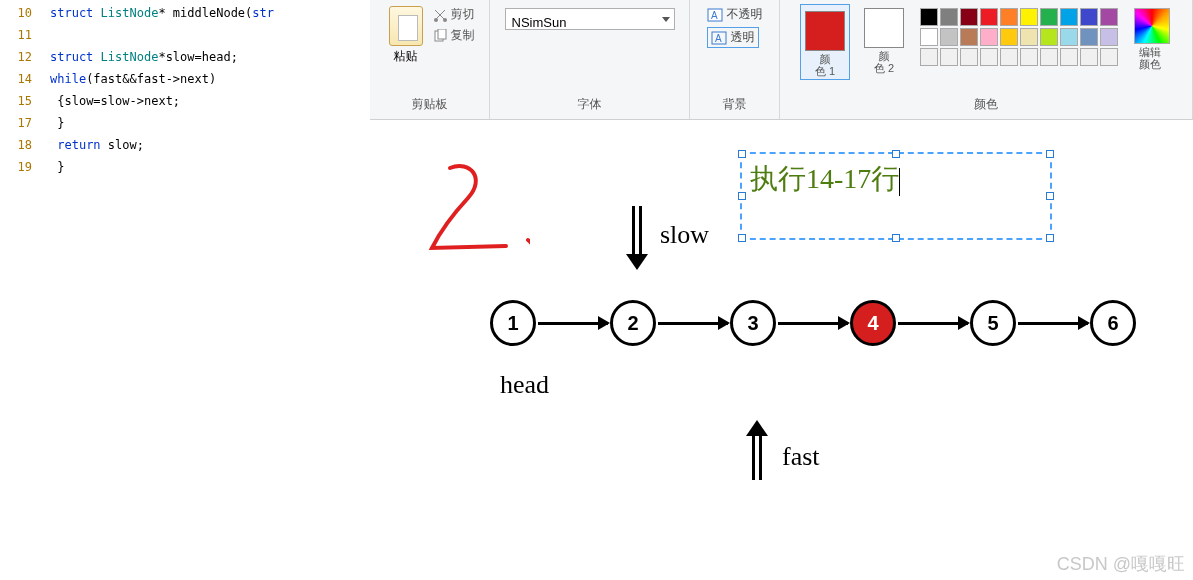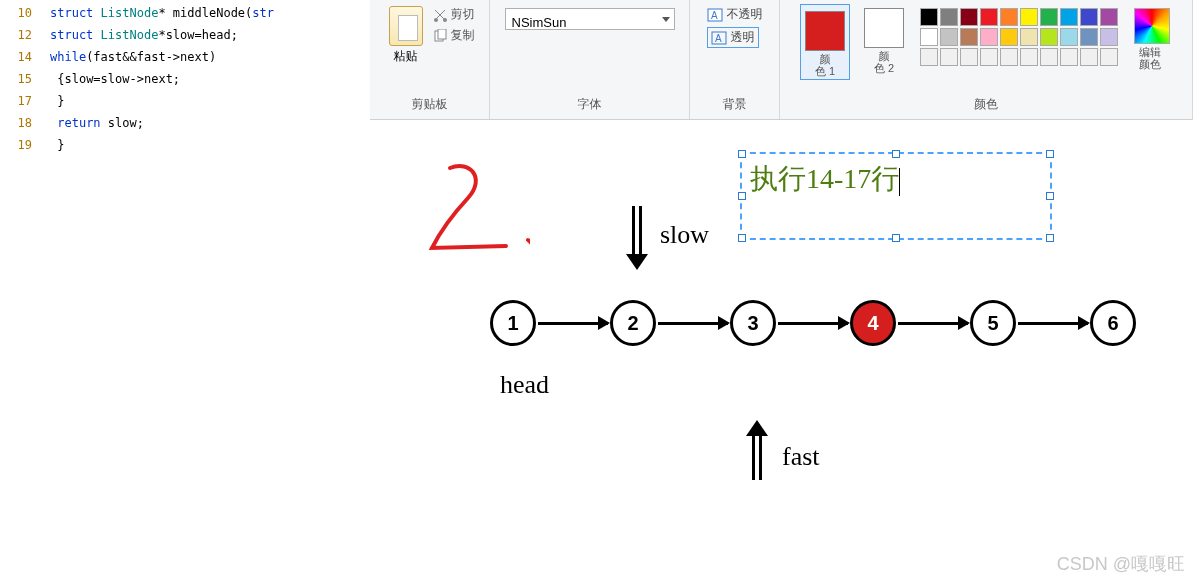--- a/index.html
+++ b/index.html
@@ -198,20 +198,24 @@
   .doodle path { stroke: #e02020; stroke-width: 4; fill: none; stroke-linecap: round; }
   .sel-border { position:absolute; border:1px solid #54a0e8; }
 </style>
 </head>
 <body>
 
 <div class="code-pane" id="code-pane">
     <div class="code-line">
       <div class="gutter">10</div>
       <div class="code"><span class="kw">struct</span> <span class="typ">ListNode</span><span class="punc">* </span><span class="ident">middleNode</span><span class="punc">(</span><span class="kw">str</span></div>
+    </div>
+    <div class="code-line">
+      <div class="gutter">11</div>
+      <div class="code"></div>
     </div>
     <div class="code-line">
       <div class="gutter">12</div>
       <div class="code"><span class="kw">struct</span> <span class="typ">ListNode</span><span class="punc">*</span><span class="ident">slow</span><span class="punc">=</span><span class="ident">head</span><span class="punc">;</span></div>
     </div>
     <div class="code-line">
       <div class="gutter">14</div>
       <div class="code"><span class="kw">while</span><span class="punc">(</span><span class="ident">fast</span><span class="punc">&amp;&amp;</span><span class="ident">fast</span><span class="punc">-&gt;</span><span class="ident">next</span><span class="punc">)</span></div>
     </div>
     <div class="code-line">

